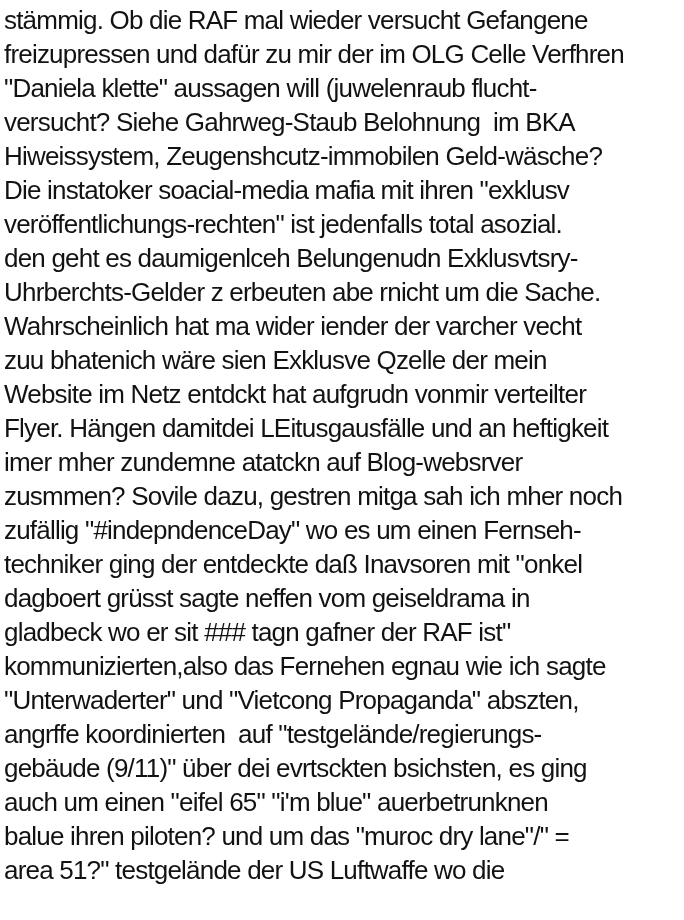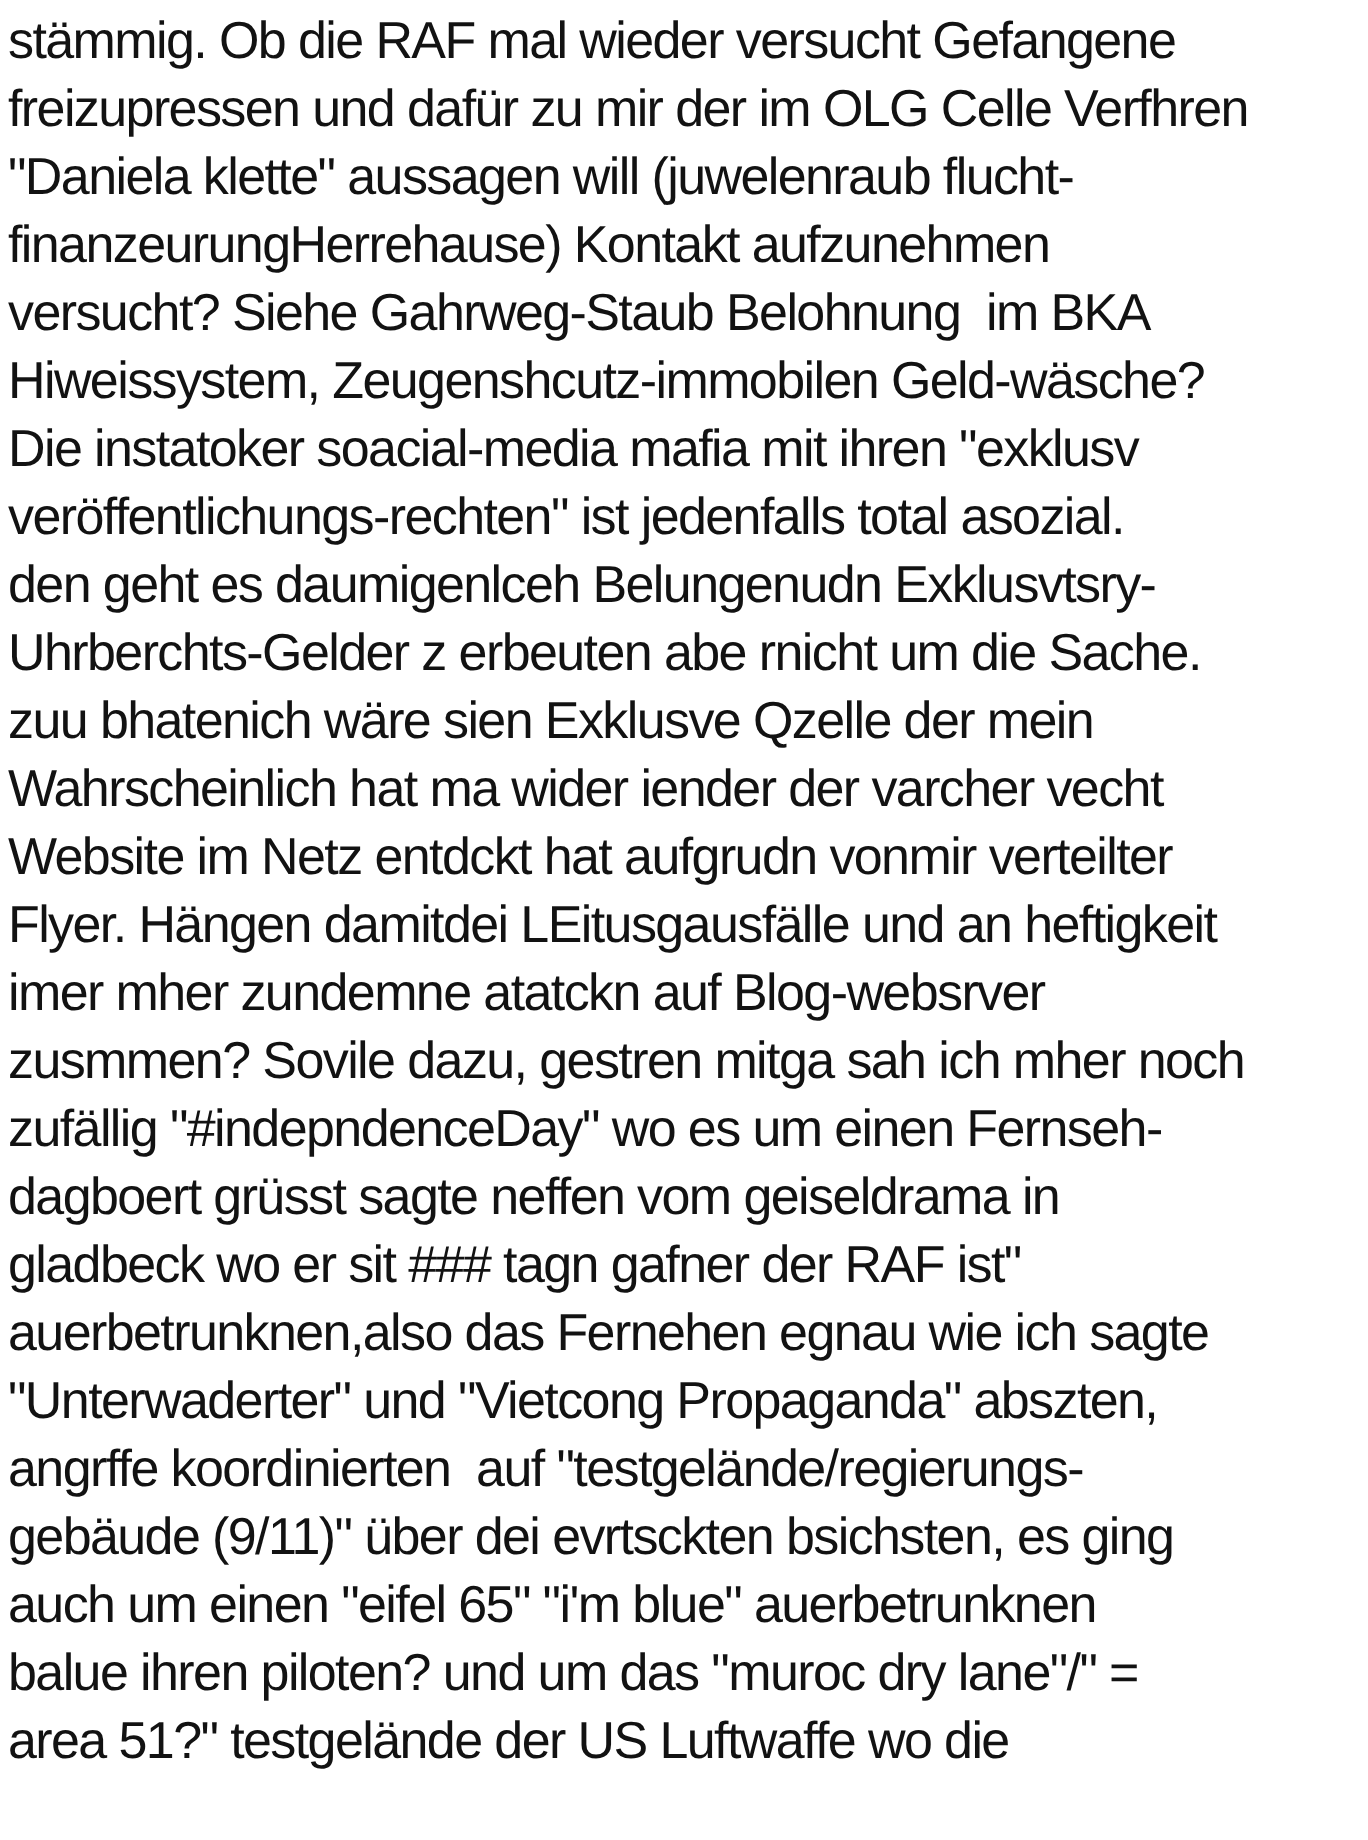--- a/index.html
+++ b/index.html
@@ -31,36 +31,36 @@
     font-weight: 400;
   }
 </style>
 </head>
 <body>
 
 <div class="page">
   <div class="line">stämmig. Ob die RAF mal wieder versucht Gefangene</div>
   <div class="line">freizupressen und dafür zu mir der im OLG Celle Verfhren</div>
   <div class="line">"Daniela klette" aussagen will (juwelenraub flucht-</div>
-  <div class="line">finanzeurungHerrehause) Kontakt aufzunehmen</div>
   <div class="line">versucht? Siehe Gahrweg-Staub Belohnung  im BKA</div>
   <div class="line">Hiweissystem, Zeugenshcutz-immobilen Geld-wäsche?</div>
   <div class="line">Die instatoker soacial-media mafia mit ihren "exklusv</div>
   <div class="line">veröffentlichungs-rechten" ist jedenfalls total asozial.</div>
   <div class="line">den geht es daumigenlceh Belungenudn Exklusvtsry-</div>
   <div class="line">Uhrberchts-Gelder z erbeuten abe rnicht um die Sache.</div>
+  <div class="line">Wahrscheinlich hat ma wider iender der varcher vecht</div>
   <div class="line">zuu bhatenich wäre sien Exklusve Qzelle der mein</div>
-  <div class="line">Wahrscheinlich hat ma wider iender der varcher vecht</div>
   <div class="line">Website im Netz entdckt hat aufgrudn vonmir verteilter</div>
   <div class="line">Flyer. Hängen damitdei LEitusgausfälle und an heftigkeit</div>
   <div class="line">imer mher zundemne atatckn auf Blog-websrver</div>
   <div class="line">zusmmen? Sovile dazu, gestren mitga sah ich mher noch</div>
   <div class="line">zufällig "#indepndenceDay" wo es um einen Fernseh-</div>
+  <div class="line">techniker ging der entdeckte daß Inavsoren mit "onkel</div>
   <div class="line">dagboert grüsst sagte neffen vom geiseldrama in</div>
   <div class="line">gladbeck wo er sit ### tagn gafner der RAF ist"</div>
-  <div class="line">auerbetrunknen,also das Fernehen egnau wie ich sagte</div>
+  <div class="line">kommunizierten,also das Fernehen egnau wie ich sagte</div>
   <div class="line">"Unterwaderter" und "Vietcong Propaganda" abszten,</div>
   <div class="line">angrffe koordinierten  auf "testgelände/regierungs-</div>
   <div class="line">gebäude (9/11)" über dei evrtsckten bsichsten, es ging</div>
   <div class="line">auch um einen "eifel 65" "i'm blue" auerbetrunknen</div>
   <div class="line">balue ihren piloten? und um das "muroc dry lane"/" =</div>
   <div class="line">area 51?" testgelände der US Luftwaffe wo die</div>
 </div>
 
 </body></html>

